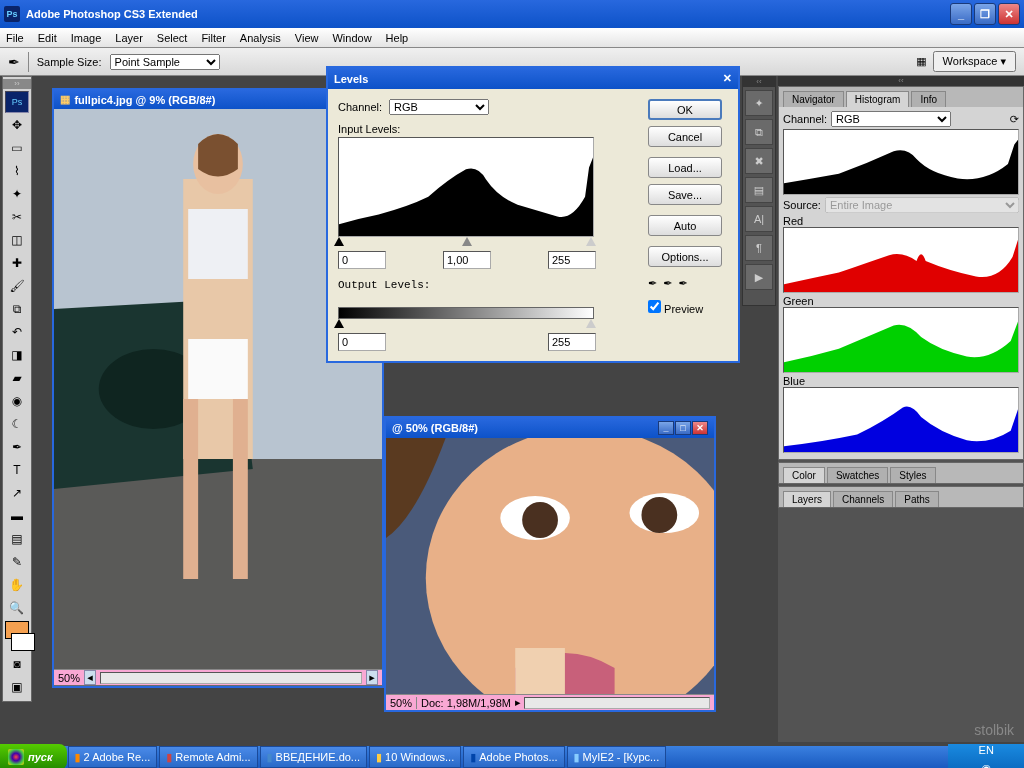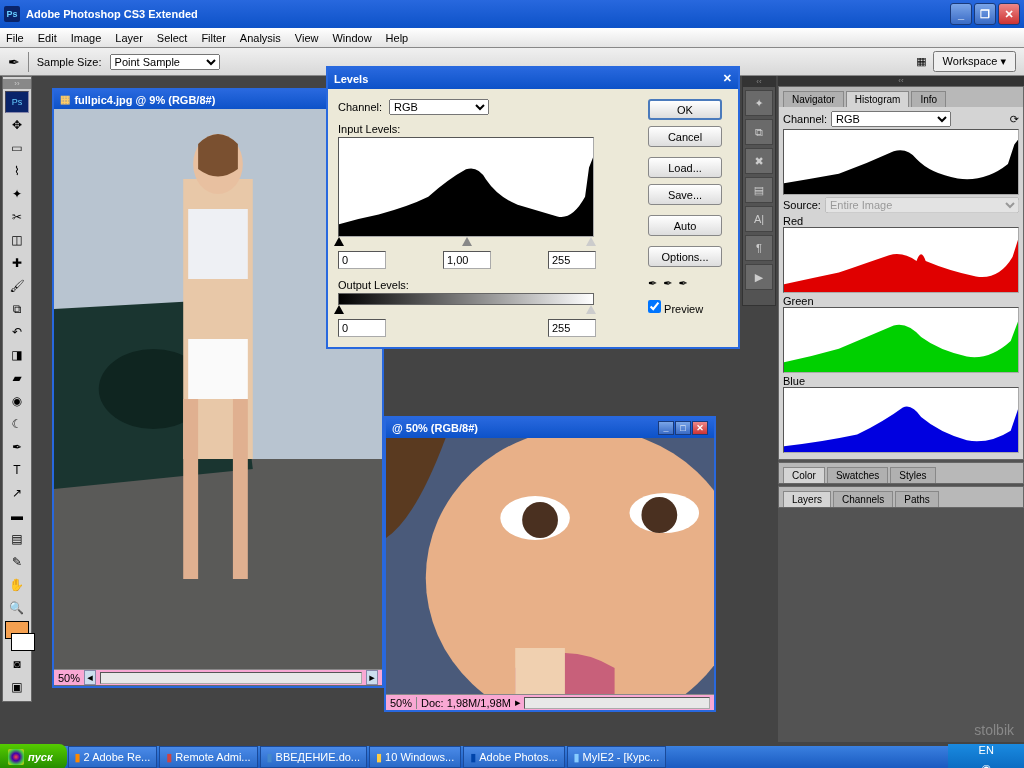--- a/index.html
+++ b/index.html
@@ -197,21 +197,21 @@
       <div class="slider-track">
         <div class="slider-tri" style="left:-4px;border-bottom-color:#000;"></div>
         <div class="slider-tri" style="left:124px;border-bottom-color:#888;"></div>
         <div class="slider-tri" style="left:248px;border-bottom-color:#ccc;"></div>
       </div>
       <div style="display:flex;justify-content:space-between;width:258px;margin-top:4px;">
         <input class="inputbox" value="0" style="">
         <input class="inputbox" value="1,00" style="">
         <input class="inputbox" value="255" style="">
       </div>
-      <div style="margin:10px 0 2px;">Output Levels:</div>
+      <div style="margin:10px 0 16px;font-family:Liberation Mono, monospace;">Output Levels:</div>
       <div class="grad"></div>
       <div class="slider-track">
         <div class="slider-tri" style="left:-4px;border-bottom-color:#000;"></div>
         <div class="slider-tri" style="left:248px;border-bottom-color:#ccc;"></div>
       </div>
       <div style="display:flex;justify-content:space-between;width:258px;margin-top:4px;">
         <input class="inputbox" value="0" style="">
         <input class="inputbox" value="255" style="">
       </div>
     </div>

